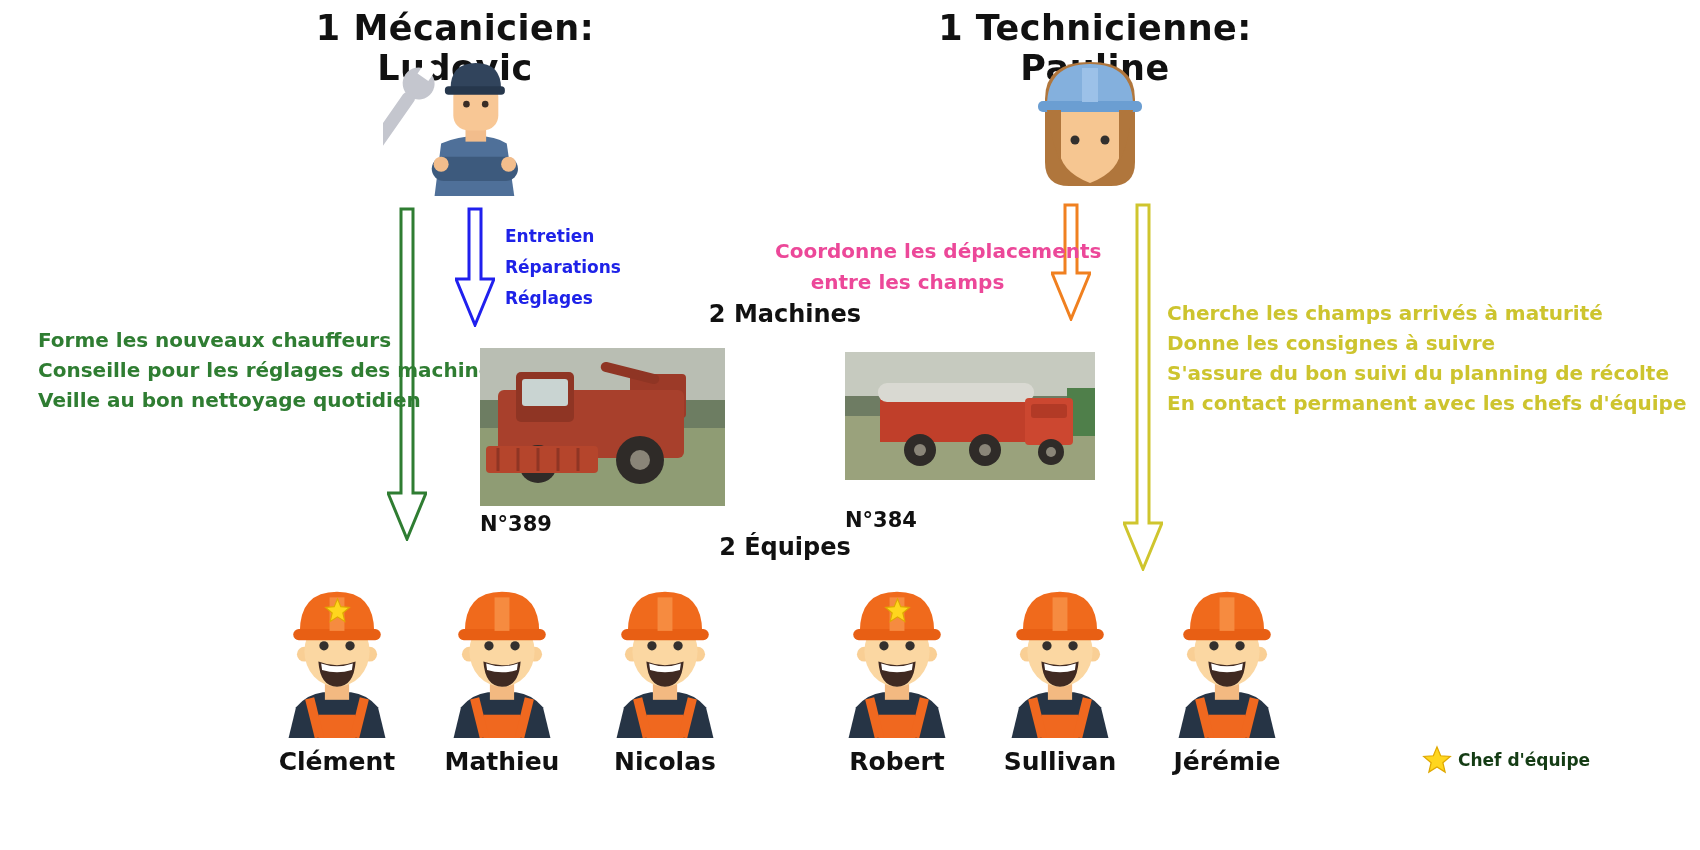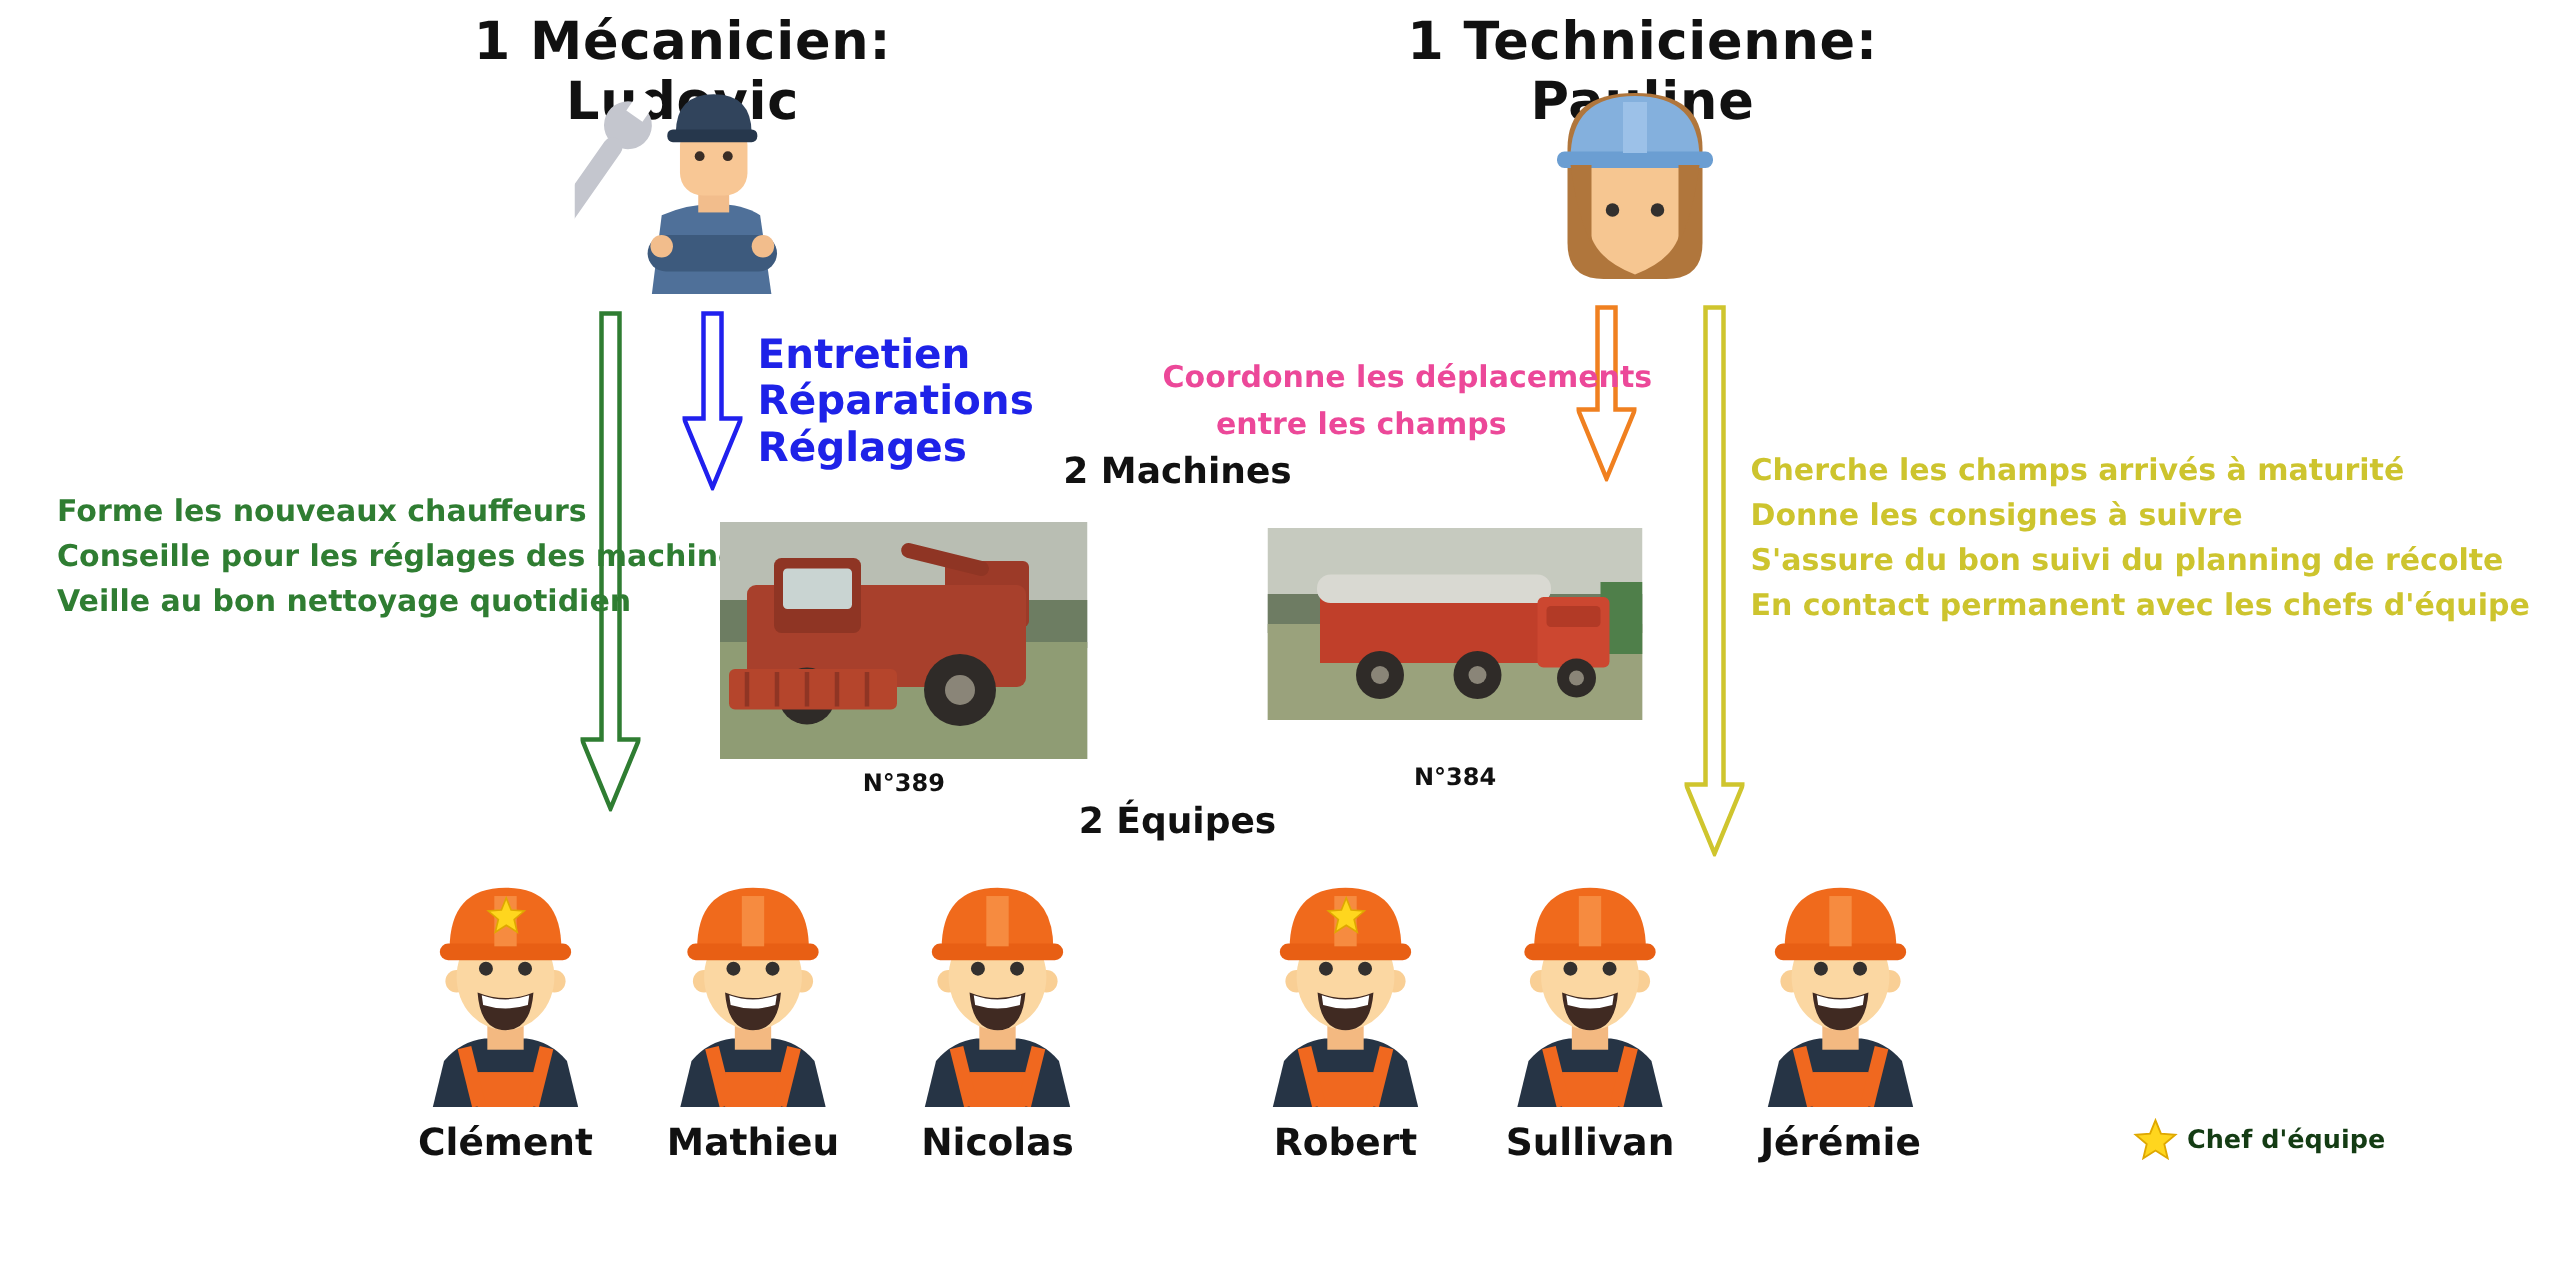--- a/index.html
+++ b/index.html
@@ -6,26 +6,26 @@
   .canvas{
     position:relative;width:1700px;height:850px;background:#ffffff;overflow:hidden;
     font-family:"DejaVu Sans", sans-serif;font-weight:bold;color:#111;
   }
   .abs{position:absolute;}
   .title{font-size:35px;text-align:center;letter-spacing:0.5px;}
   .heading{font-size:24px;text-align:center;}
   .roles{font-size:20px;line-height:30px;}
   .roles div{white-space:nowrap;}
   .green-text{color:#2f7d32;text-align:right;}
-  .blue-text{color:#1e22e8;font-size:27px;line-height:31px;}
+  .blue-text{color:#1e22e8;font-size:17px;line-height:31px;}
   .orange-text{color:#ec4899;text-align:center;line-height:31px;}
   .yellow-text{color:#cdc42e;line-height:30px;margin-top:28px;}
   .machine{position:absolute;}
   .machine svg{display:block;}
-  .machine-label{text-align:center;font-size:16px;margin-top:6px;}
+  .machine-label{font-size:21px;margin-top:6px;}
   .worker{position:absolute;top:575px;width:112px;}
   .worker-svg{width:112px;height:163px;display:block;}
   .chef-star{position:absolute;left:43px;top:22px;width:27px;height:27px;}
   .worker-name{position:absolute;top:172px;left:-24px;width:160px;text-align:center;font-size:25px;}
   .legend{position:absolute;left:1422px;top:745px;display:flex;align-items:center;gap:6px;}
   .legend-label{font-size:17px;color:#143c14;}
   .arrow{position:absolute;}
 </style>
 </head>
 <body>

